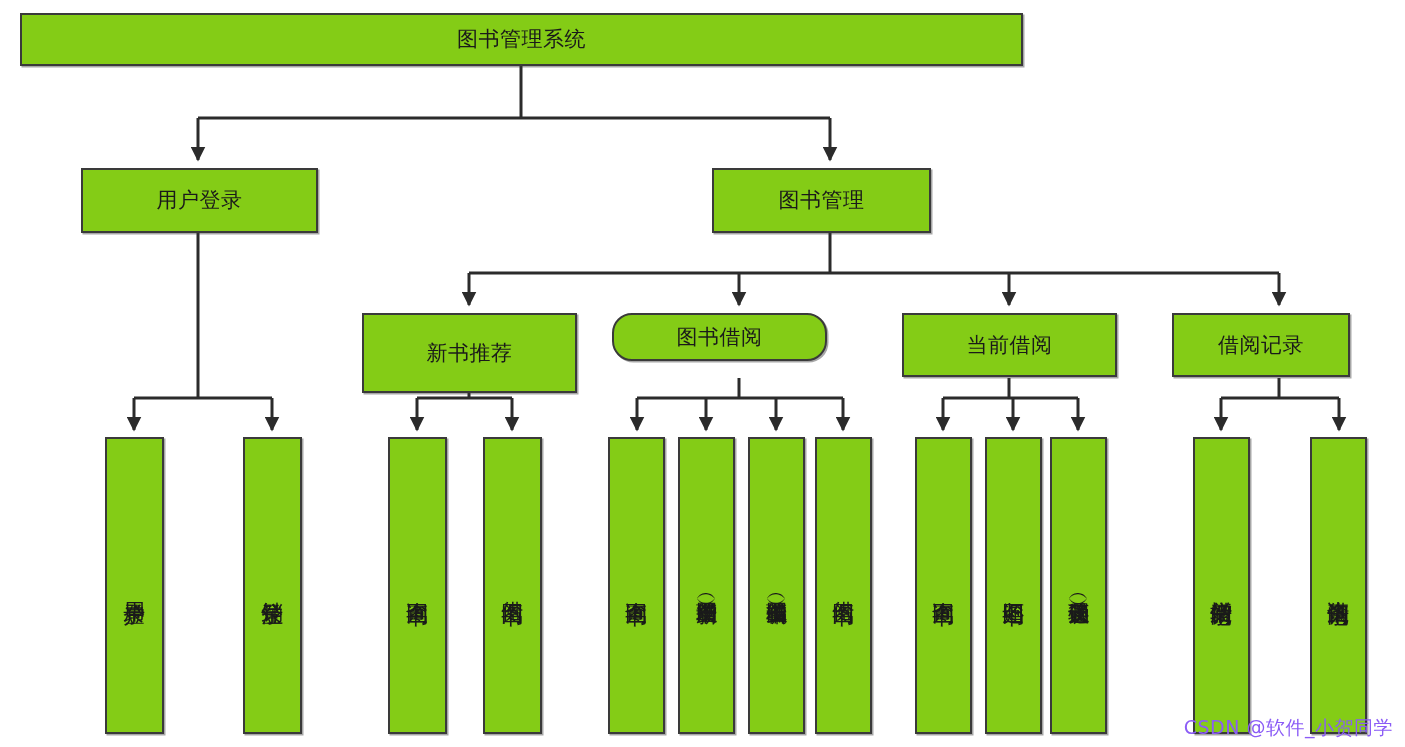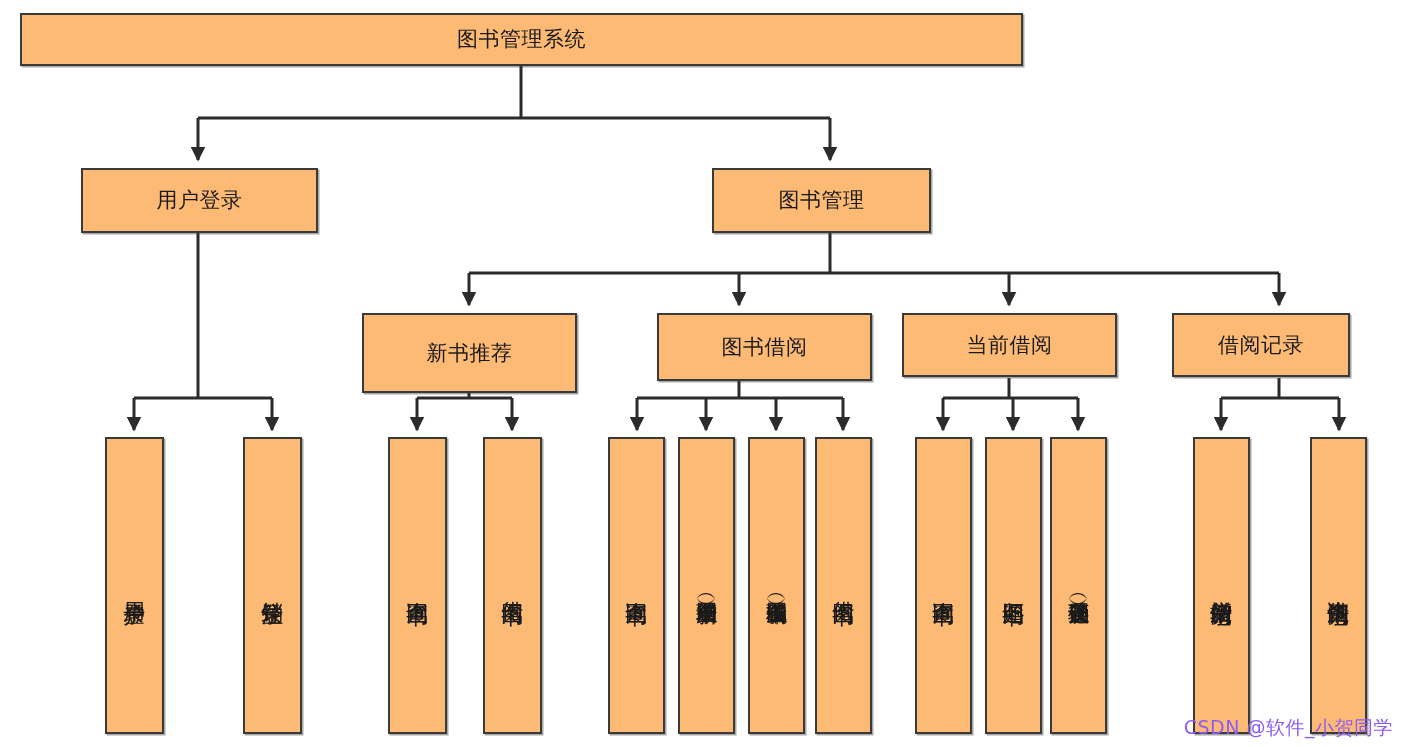--- a/index.html
+++ b/index.html
@@ -21,21 +21,21 @@
     position: absolute;
     left: 0;
     top: 0;
     width: 1405px;
     height: 747px;
     pointer-events: none;
   }
   .node {
     position: absolute;
     box-sizing: border-box;
-    background: #fdba74;
+    background: #84cc16;
     border: 2px solid #3a3a3a;
     box-shadow: 1.5px 1.5px 0 0 rgba(60,60,60,0.45);
     display: flex;
     align-items: center;
     justify-content: center;
     color: #1a1a1a;
   }
   .node .label {
     text-align: center;
     line-height: 1.18;
@@ -133,21 +133,21 @@
   <div class="node h" style="left:81px; top:168px; width:237px; height:65px;">
     <span class="label">用户登录</span>
   </div>
   <div class="node h" style="left:712px; top:168px; width:219px; height:65px;">
     <span class="label">图书管理</span>
   </div>
 
   <div class="node h" style="left:362px; top:313px; width:215px; height:80px;">
     <span class="label">新书推荐</span>
   </div>
-  <div class="node h" style="left:657px; top:313px; width:215px; height:68px;">
+  <div class="node h" style="left:612px; top:313px; width:215px; height:48px;border-radius:20px;">
     <span class="label">图书借阅</span>
   </div>
   <div class="node h" style="left:902px; top:313px; width:215px; height:64px;">
     <span class="label">当前借阅</span>
   </div>
   <div class="node h" style="left:1172px; top:313px; width:178px; height:64px;">
     <span class="label">借阅记录</span>
   </div>
 
   <div class="node v" style="left:105px; top:437px; width:59px; height:297px;">

